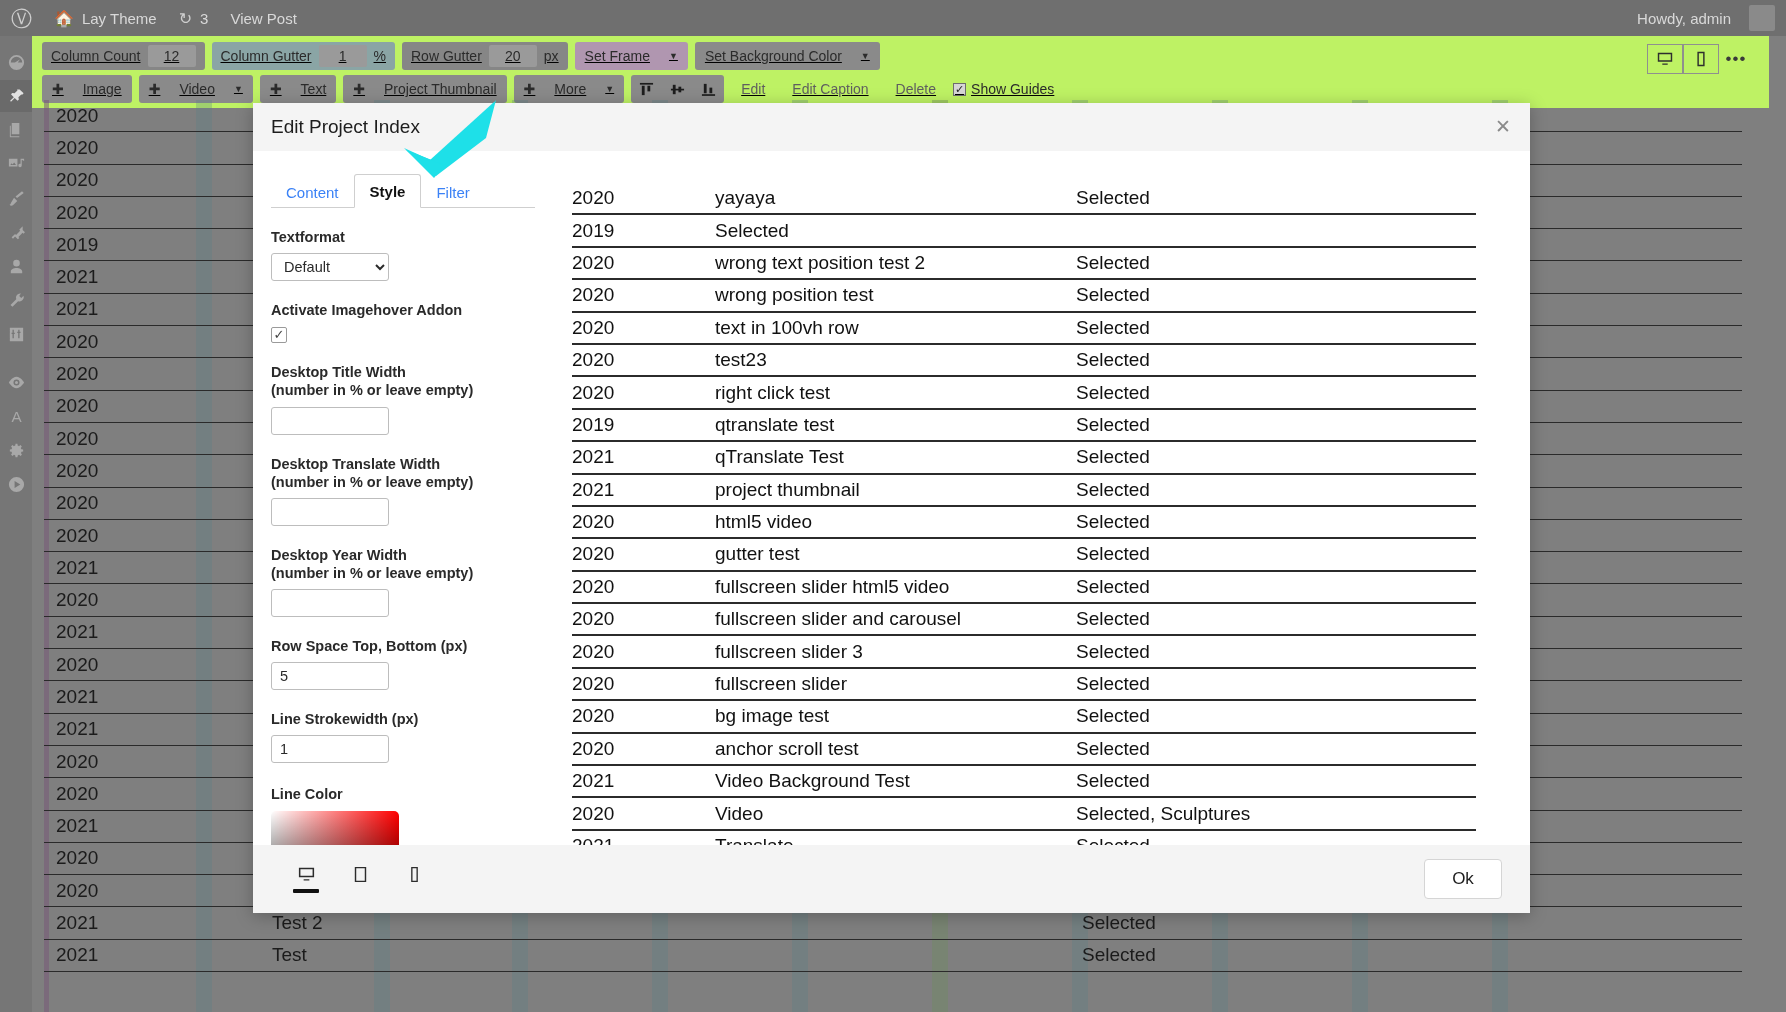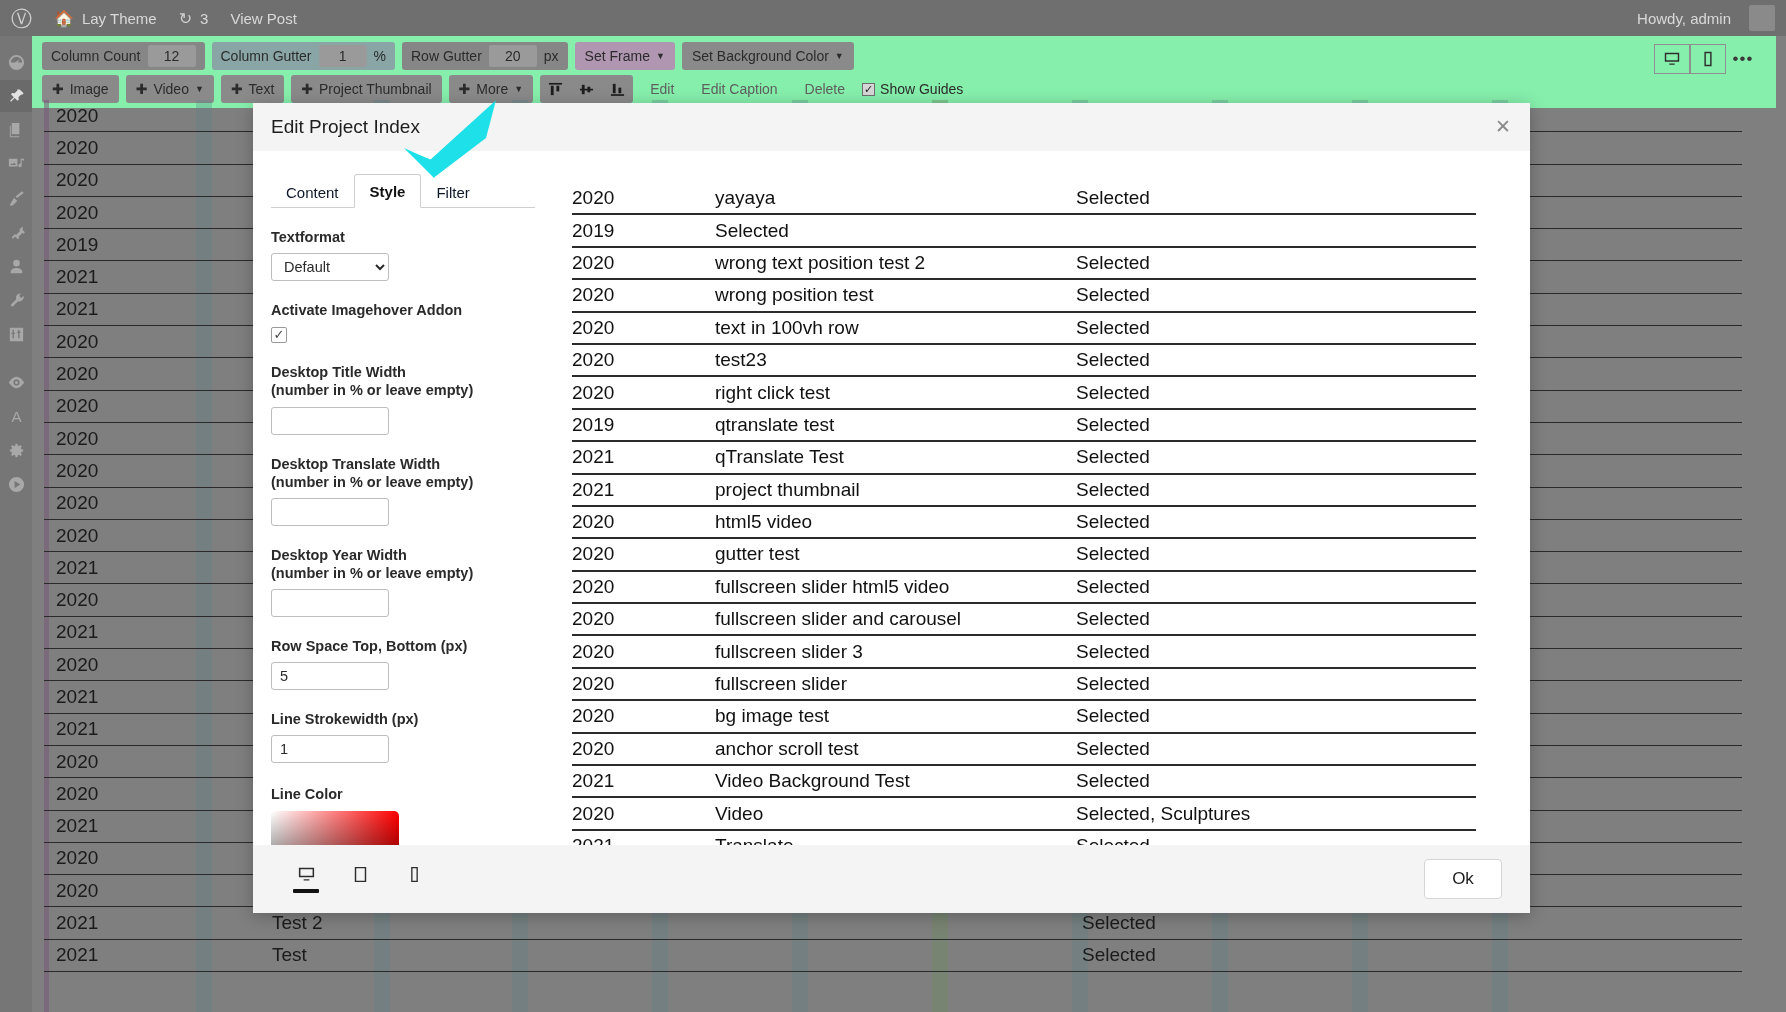--- a/index.html
+++ b/index.html
@@ -56,42 +56,43 @@
   .wp-sidebar .sb-icon.active svg { fill: #e2e2e2; }
   .wp-sidebar .sb-icon.active::after {
     content:''; position:absolute; right:-6px; top:9px;
     border-top:7px solid transparent; border-bottom:7px solid transparent;
     border-left:6px solid #6a6a6a;
   }
   .sb-gap { height: 14px; }
 
   
   .lay-toolbars {
-    position: absolute; top: 36px; left: 32px; right: 10px;
-    background: #86efac;
+    position: absolute; top: 36px; left: 32px; right: 17px;
+    background: #bef264;
     padding: 6px 10px 0 10px;
+    text-decoration: underline;
   }
   .tb-row {
     display: flex; align-items: center; gap: 7px; margin-bottom: 5px;
     font-size: 14px; color: #2b2b2b;
   }
   .tb-group {
     display: flex; align-items: center;
     background: #8a8a8a; border-radius: 3px;
     height: 28px; padding: 0 9px; gap: 7px;
   }
   .tb-group.teal { background: #8aa5a5; }
   .tb-group.plain { background: #868686; }
   .tb-input {
     background: #9a9a9a; border: none; height: 22px; width: 48px;
     text-align: center; font-size: 14px; color: #2b2b2b;
     font-family: "Liberation Sans", sans-serif; border-radius: 2px;
   }
   .tb-btn {
-    display:flex; align-items:center; gap:6px;
+    display:flex; align-items:center; gap:19px;
     background: #8a8a8a; border-radius: 3px; height: 28px;
     padding: 0 10px; font-size: 14px; color: #2b2b2b; white-space: nowrap;
   }
   .tb-btn.violet { background: #b096b0; }
   .tb-btn.ghost { background: transparent; color: #5f5f5f; }
   .tb-btn .caret { font-size: 9px; }
   .tb-seg {
     display:flex; align-items:center; background:#8a8a8a; border-radius:3px; height:28px;
   }
   .tb-seg .seg-item {
@@ -166,21 +167,21 @@
   .modal-body { flex: 1; display: flex; min-height: 0; }
 
   
   .settings-pane {
     width: 300px; flex: none;
     padding: 22px 18px 0 18px;
     overflow: hidden; position: relative;
   }
   .tabs { display: flex; align-items: flex-end; border-bottom: 1px solid #cfcfcf; position:relative; }
   .tab {
-    padding: 8px 15px 7px 15px; font-size: 15px; color: #0f172a;
+    padding: 8px 15px 7px 15px; font-size: 15px; color: #3b82f6;
     position: relative; top: 1px; background: transparent;
   }
   .tab.active {
     background: #fff; border: 1px solid #cfcfcf; border-bottom: 1px solid #fff;
     border-radius: 3px 3px 0 0; font-weight: bold; color:#111;
   }
   .field-label {
     font-size: 14.5px; font-weight: bold; color: #2a2a2a;
     margin-top: 20px; line-height: 1.25;
   }

